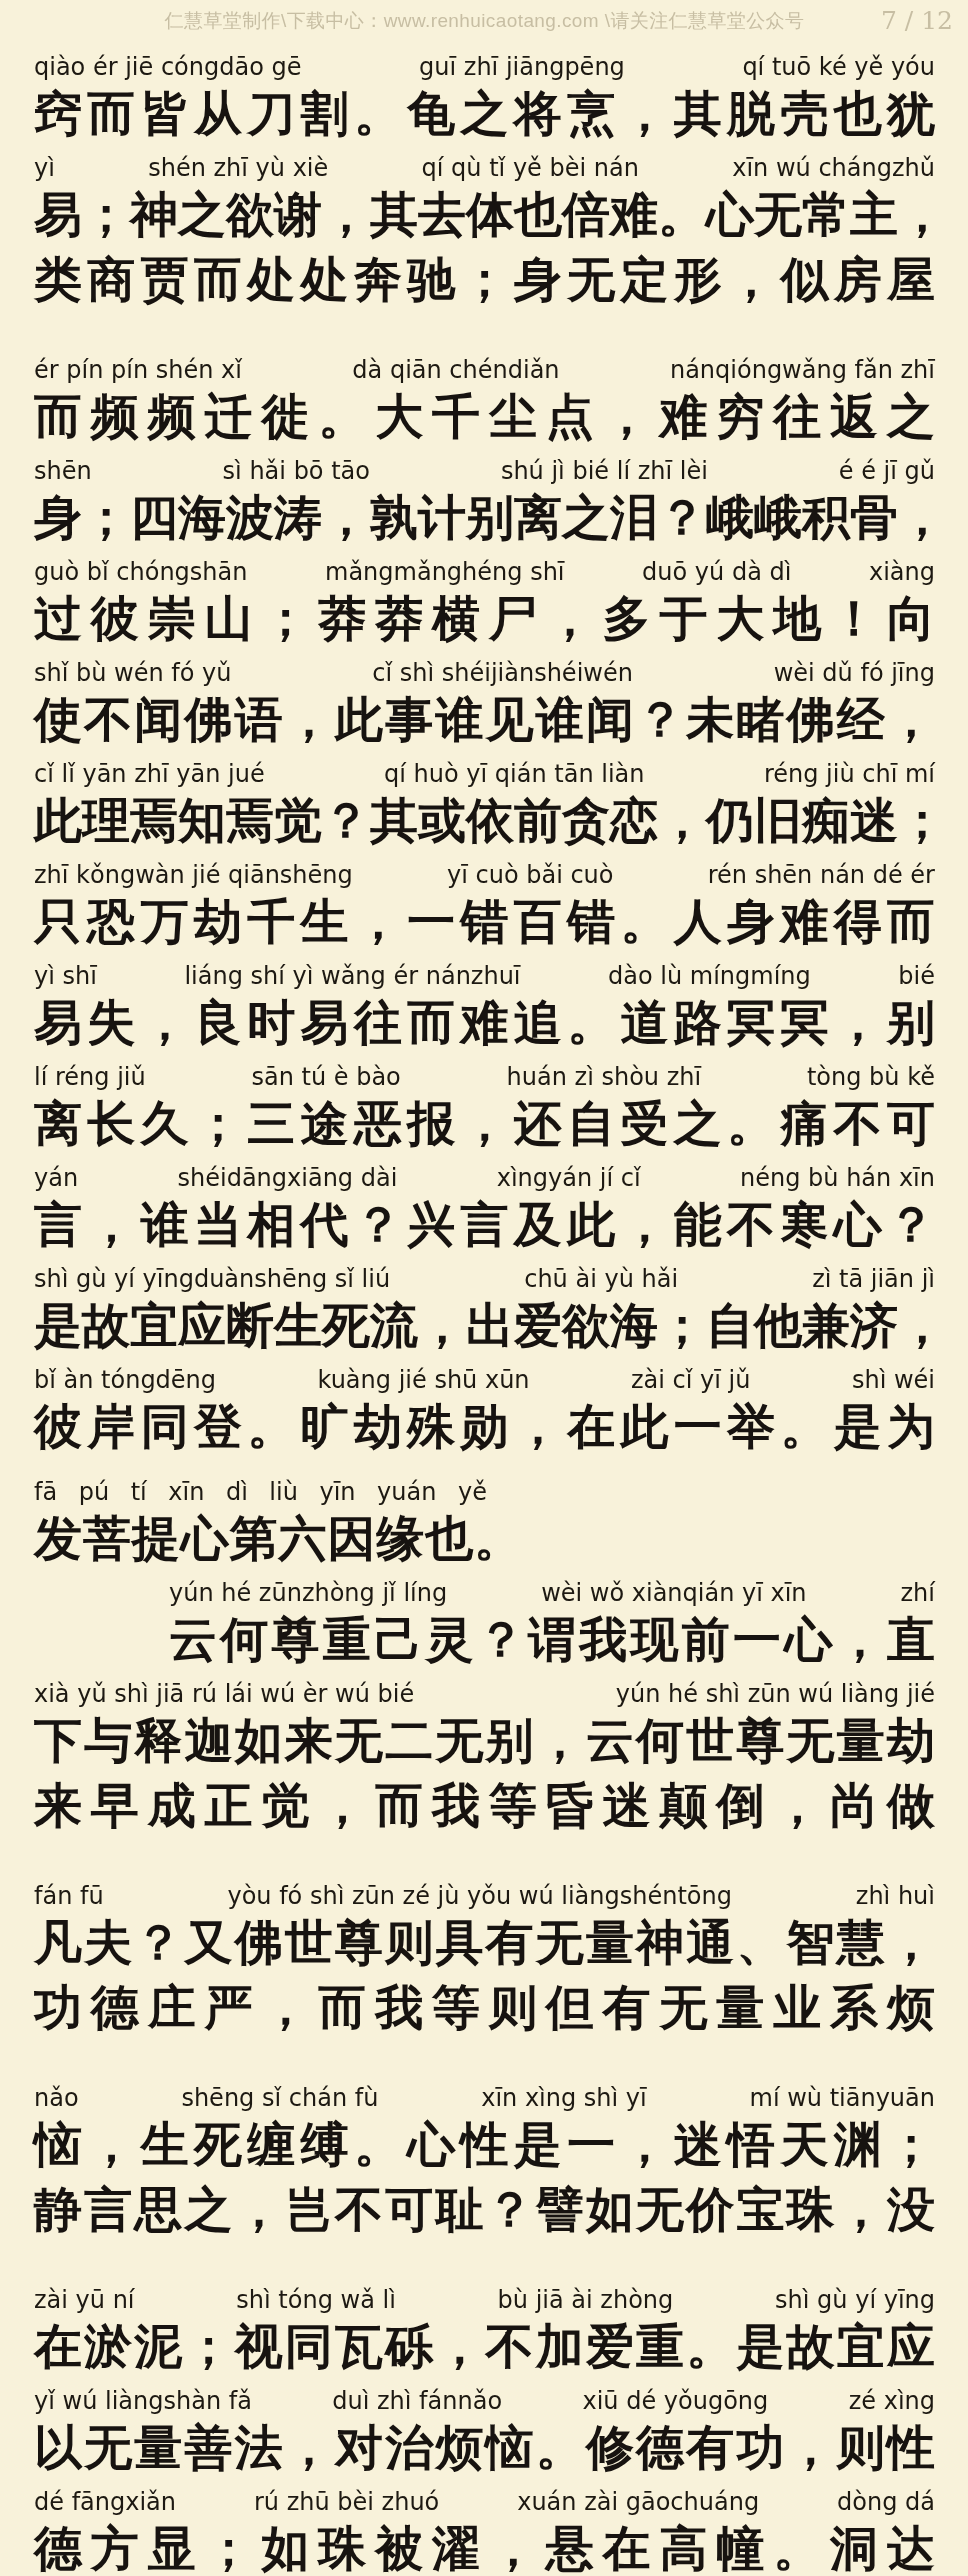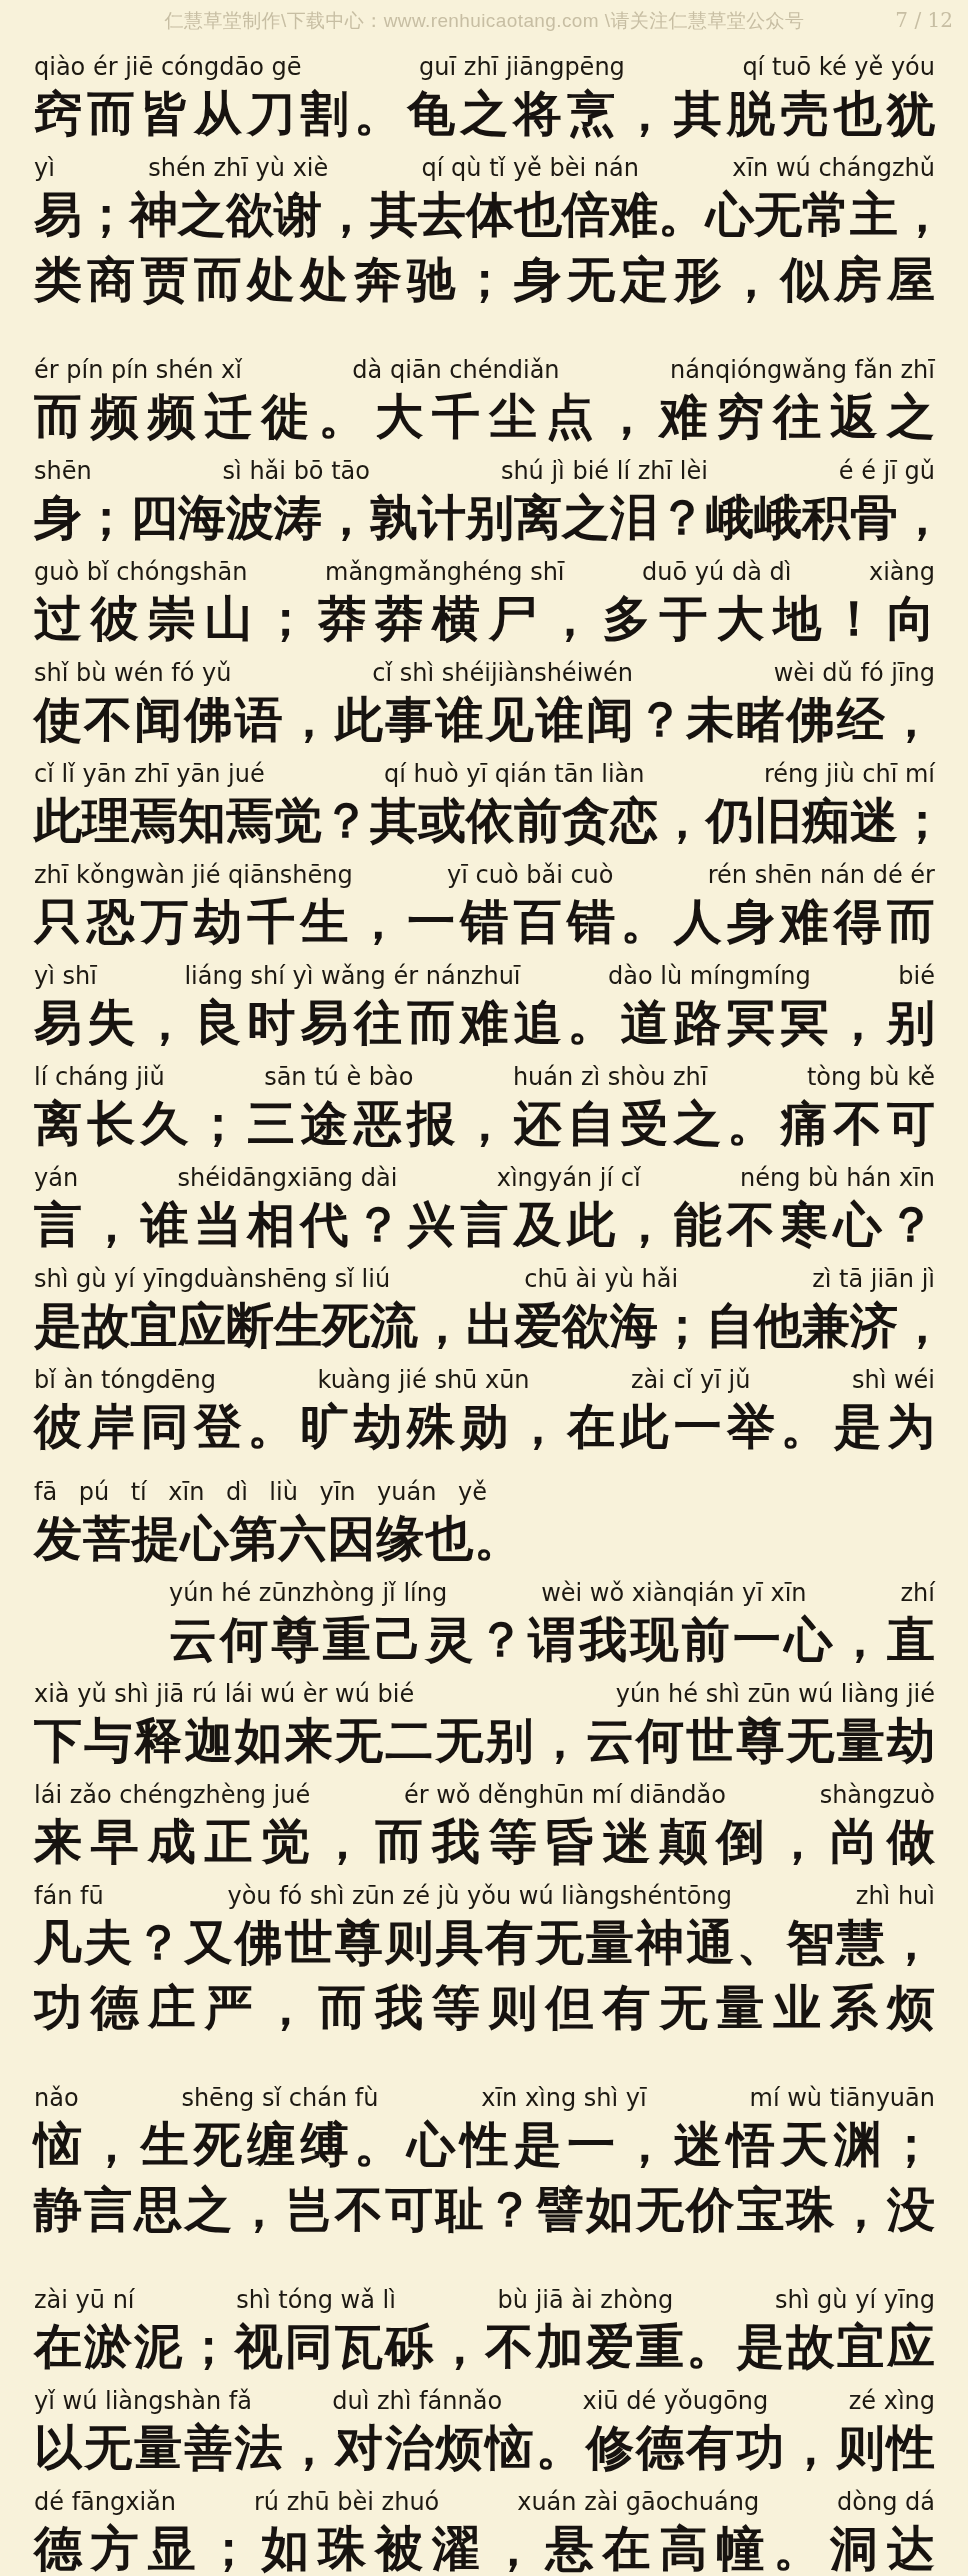--- a/index.html
+++ b/index.html
@@ -26,21 +26,21 @@
     text-align: center;
     font-size: 19px;
     letter-spacing: 0.4px;
     color: #c7bea3;
     line-height: 27px;
   }
   .header .pagenum {
     position: absolute;
     right: 16px;
     top: 7.2px;
-    font-size: 20px;
+    font-size: 25px;
     color: #c7bea3;
     line-height: 27px;
     font-family: "DejaVu Serif", serif;
   }
   .body-text { padding-top: 3.6px; }
   .line { margin: 0 34px; height: 101px; }
   .line.indent { margin-left: 169px; }
   .pinyin {
     height: 36px;
     display: flex;
@@ -294,21 +294,21 @@
           <span>。</span>
           <span>道</span>
           <span>路</span>
           <span>冥</span>
           <span>冥</span>
           <span>，</span>
           <span>别</span>
         </div>
       </div>
       <div class="line">
-        <div class="pinyin"><span>lí cháng jiǔ</span><span>sān tú è bào</span><span>huán zì shòu zhī</span><span>tòng bù kě</span></div>
+        <div class="pinyin"><span>lí réng jiǔ</span><span>sān tú è bào</span><span>huán zì shòu zhī</span><span>tòng bù kě</span></div>
         <div class="hanzi">
           <span>离</span>
           <span>长</span>
           <span>久</span>
           <span>；</span>
           <span>三</span>
           <span>途</span>
           <span>恶</span>
           <span>报</span>
           <span>，</span>
@@ -431,21 +431,20 @@
           <span>云</span>
           <span>何</span>
           <span>世</span>
           <span>尊</span>
           <span>无</span>
           <span>量</span>
           <span>劫</span>
         </div>
       </div>
       <div class="line">
-        <div class="pinyin"><span>lái zǎo chéngzhèng jué</span><span>ér wǒ děnghūn mí diāndǎo</span><span>shàngzuò</span></div>
         <div class="hanzi">
           <span>来</span>
           <span>早</span>
           <span>成</span>
           <span>正</span>
           <span>觉</span>
           <span>，</span>
           <span>而</span>
           <span>我</span>
           <span>等</span>

